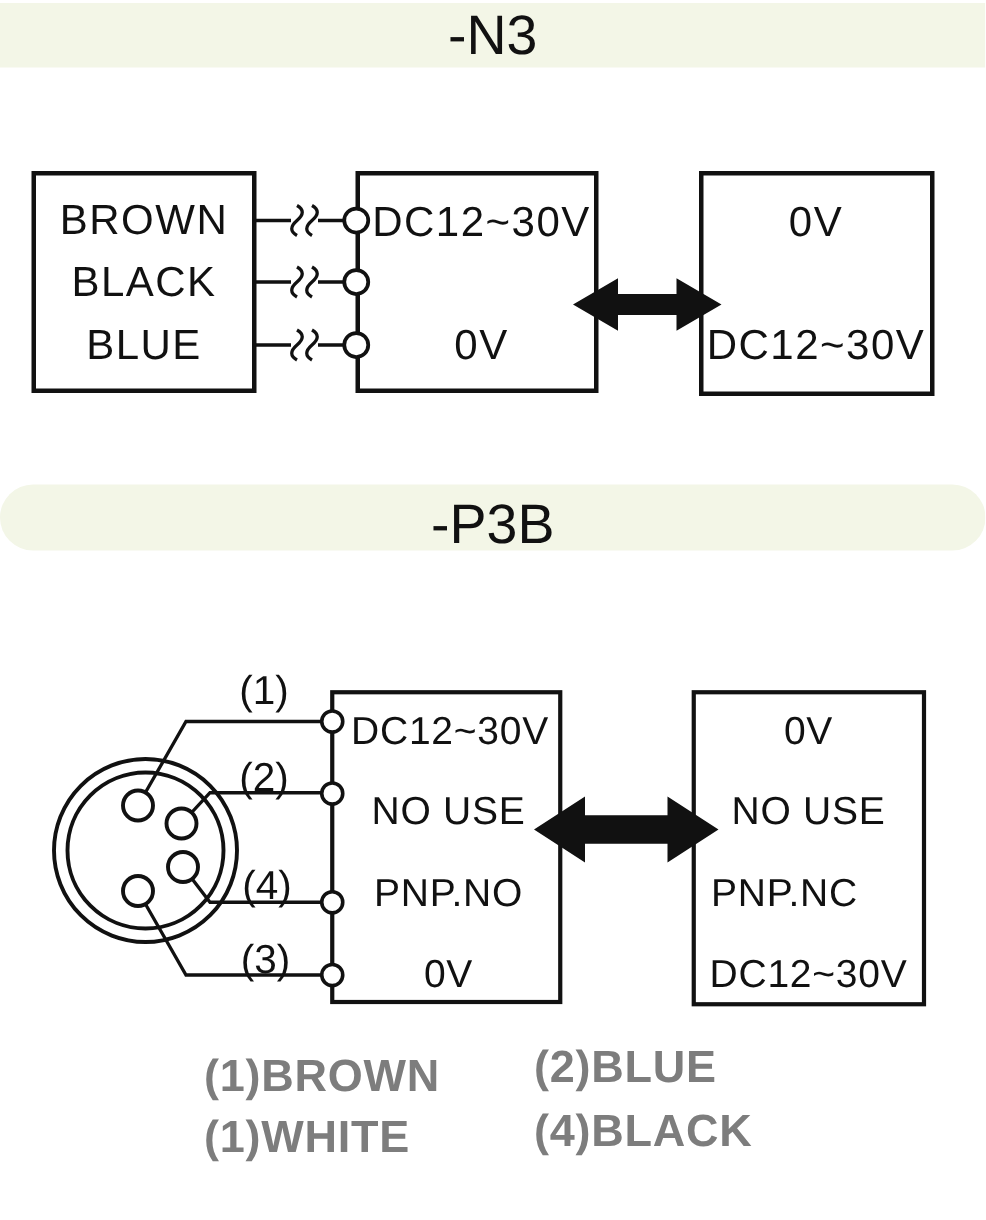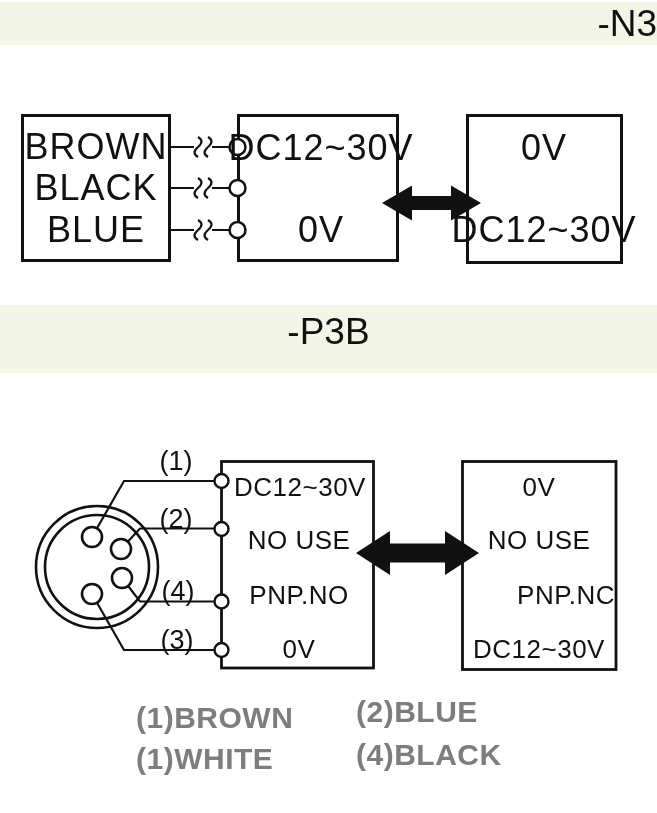--- a/index.html
+++ b/index.html
@@ -12,33 +12,33 @@
     overflow:hidden;
   }
   .band{
     position:absolute;left:0;width:657px;
     background:var(--band,#f3f6e7);
     text-align:center;
     font-size:37px;
     font-weight:500;
     color:var(--text,#111);
   }
-  #band-n3{top:2px;height:43px;line-height:43px;text-align:right;}
-  #band-p3b{top:305px;height:68px;line-height:54px;}
+  #band-n3{top:2px;height:43px;line-height:43px;}
+  #band-p3b{top:323px;height:44px;line-height:54px;border-radius:22px;}
   svg{position:absolute;left:0;top:0;}
   .stroke{fill:none;stroke:var(--line,#111);}
   .node{fill:#fff;stroke:var(--line,#111);}
   .solid{fill:var(--line,#111);stroke:none;}
   .lbl{
     position:absolute;
     transform:translate(-50%,-50%);
     white-space:nowrap;
     line-height:1;
   }
-  .d1{font-size:36px;letter-spacing:1px;}
+  .d1{font-size:28px;letter-spacing:1px;}
   .d2{font-size:26px;letter-spacing:0.5px;}
   .pin{font-size:27px;}
   .legend-item{
     position:absolute;
     transform:translateY(-50%);
     white-space:nowrap;
     font-size:30px;
     letter-spacing:0.5px;
     color:var(--legend,#7d7d7d);
     line-height:1;
@@ -132,21 +132,21 @@
   <div class="lbl pin" style="left:178px;top:591px">(4)</div>
   <div class="lbl pin" style="left:177px;top:640px">(3)</div>
 
   <div class="lbl d2" style="left:300px;top:487px">DC12~30V</div>
   <div class="lbl d2" style="left:299px;top:540px">NO USE</div>
   <div class="lbl d2" style="left:299px;top:595px">PNP.NO</div>
   <div class="lbl d2" style="left:299px;top:649px">0V</div>
 
   <div class="lbl d2" style="left:539px;top:487px">0V</div>
   <div class="lbl d2" style="left:539px;top:540px">NO USE</div>
-  <div class="lbl d2" style="left:566px;top:595px">PNP.NC</div>
+  <div class="lbl d2" style="left:523px;top:595px">PNP.NC</div>
   <div class="lbl d2" style="left:539px;top:649px">DC12~30V</div>
 
   <div class="legend-item" style="left:136px;top:718px">(1)BROWN</div>
   <div class="legend-item" style="left:136px;top:759px">(1)WHITE</div>
   <div class="legend-item" style="left:356px;top:712px">(2)BLUE</div>
   <div class="legend-item" style="left:356px;top:755px">(4)BLACK</div>
 
 </div>
 
 </body></html>

